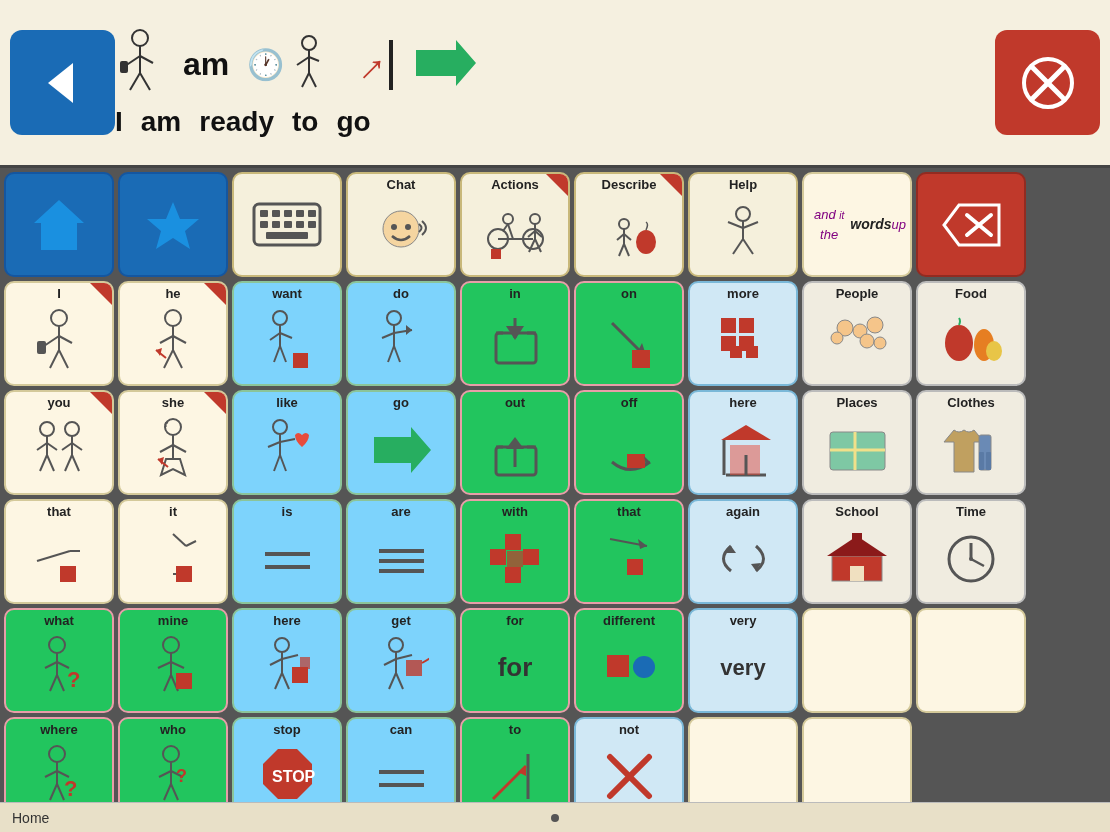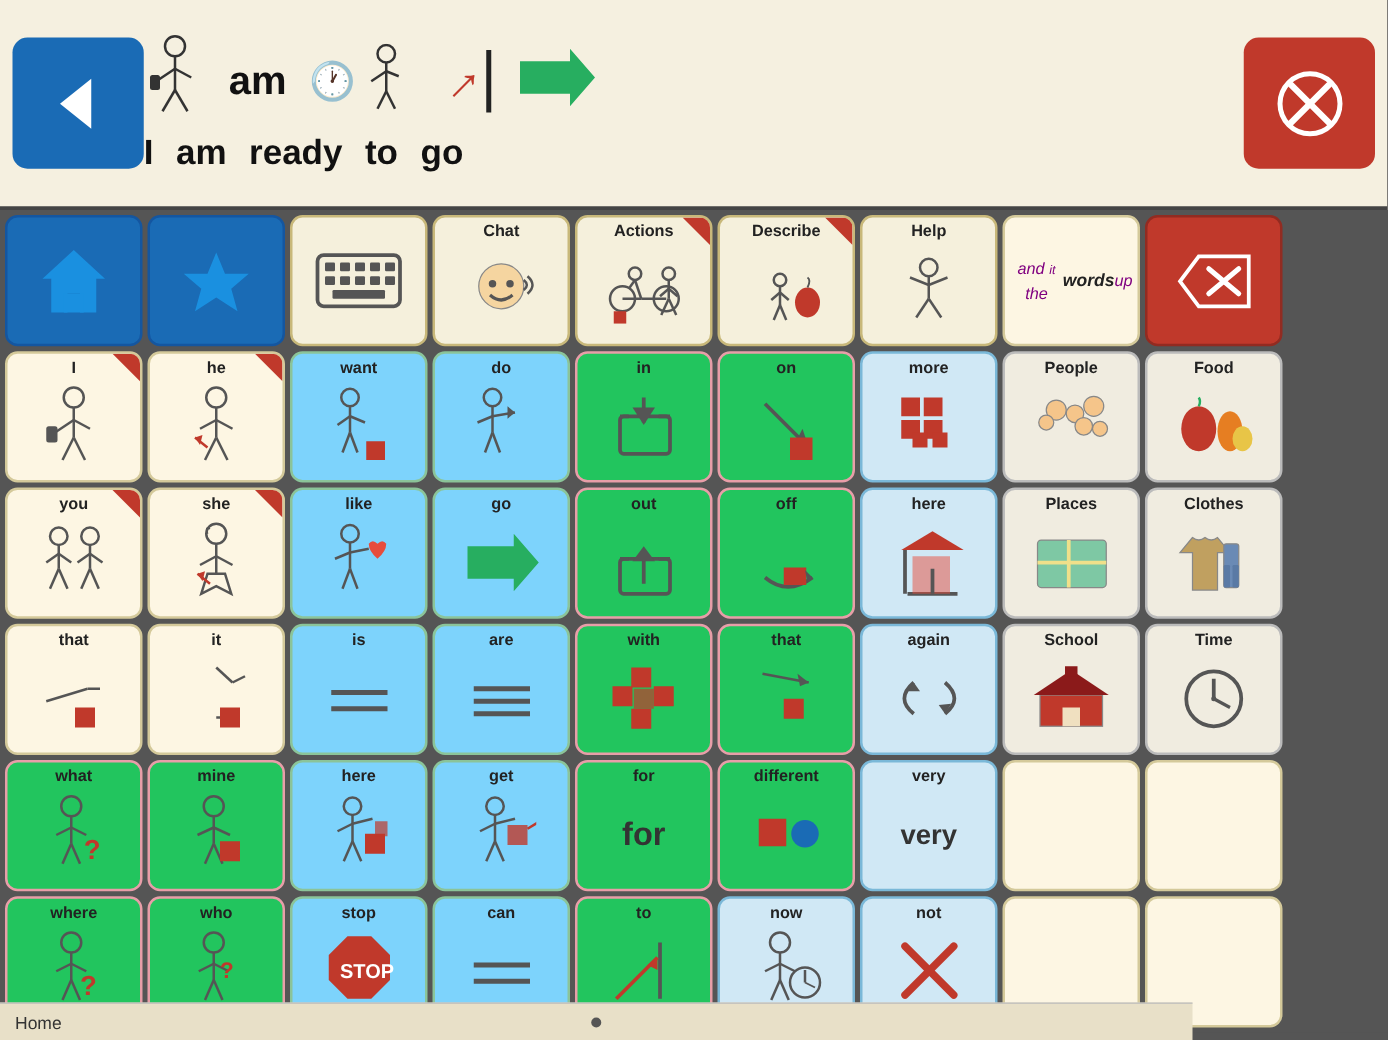--- a/index.html
+++ b/index.html
@@ -150,21 +150,21 @@
     }
 
     
     .cell-words { background: #fdf6e3; border-color: #d4c99a; }
     .cell-words .cell-icon { font-size: 12px; line-height: 1.3; text-align: center; }
 
     
     #status-bar {
       position: absolute;
       bottom: 0;
-      width: 954px;
+      width: 1110px;
       height: 30px;
       background: #e8e0c8;
       display: flex;
       align-items: center;
       padding: 0 12px;
       border-top: 1px solid #bbb;
     }
     #status-bar span { font-size: 14px; color: #333; }
     #home-dot {
       position: absolute;
@@ -853,36 +853,20 @@
       <div class="cell-label">to</div>
       <div class="cell-icon">
         <svg width="55" height="65" viewBox="0 0 55 65">
           <line x1="40" y1="55" x2="40" y2="10" stroke="#555" stroke-width="3"></line>
           <line x1="5" y1="55" x2="38" y2="22" stroke="#c0392b" stroke-width="3"></line>
           <polygon points="38,22 30,28 38,32" fill="#c0392b"></polygon>
         </svg>
       </div>
     </div>
     <div class="cell cell-blue">
-      <div class="cell-label">now</div>
-      <div class="cell-icon">
-        <svg width="60" height="65" viewBox="0 0 60 65">
-          <circle cx="25" cy="10" r="8" fill="none" stroke="#555" stroke-width="2"></circle>
-          <line x1="25" y1="18" x2="25" y2="40" stroke="#555" stroke-width="2"></line>
-          <line x1="25" y1="27" x2="13" y2="33" stroke="#555" stroke-width="2"></line>
-          <line x1="25" y1="27" x2="37" y2="33" stroke="#555" stroke-width="2"></line>
-          <line x1="25" y1="40" x2="18" y2="56" stroke="#555" stroke-width="2"></line>
-          <line x1="25" y1="40" x2="32" y2="56" stroke="#555" stroke-width="2"></line>
-          <circle cx="45" cy="42" r="12" fill="none" stroke="#555" stroke-width="2"></circle>
-          <line x1="45" y1="42" x2="45" y2="32" stroke="#555" stroke-width="2"></line>
-          <line x1="45" y1="42" x2="53" y2="46" stroke="#555" stroke-width="1.5"></line>
-        </svg>
-      </div>
-    </div>
-    <div class="cell cell-blue">
       <div class="cell-label">not</div>
       <div class="cell-icon">
         <svg width="55" height="55" viewBox="0 0 55 55">
           <line x1="8" y1="8" x2="47" y2="47" stroke="#c0392b" stroke-width="6" stroke-linecap="round"></line>
           <line x1="47" y1="8" x2="8" y2="47" stroke="#c0392b" stroke-width="6" stroke-linecap="round"></line>
         </svg>
       </div>
     </div>
     <div class="cell cell-cream">
       <div class="cell-icon"></div>

